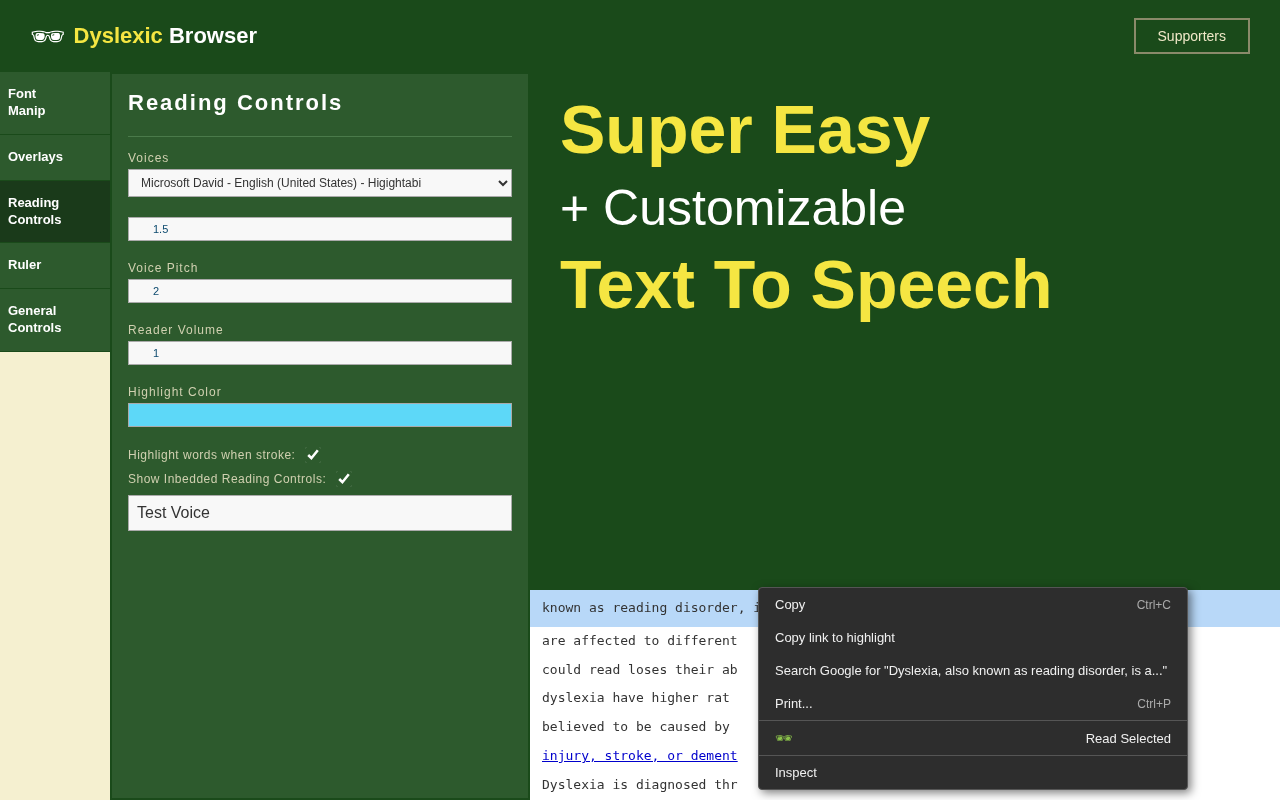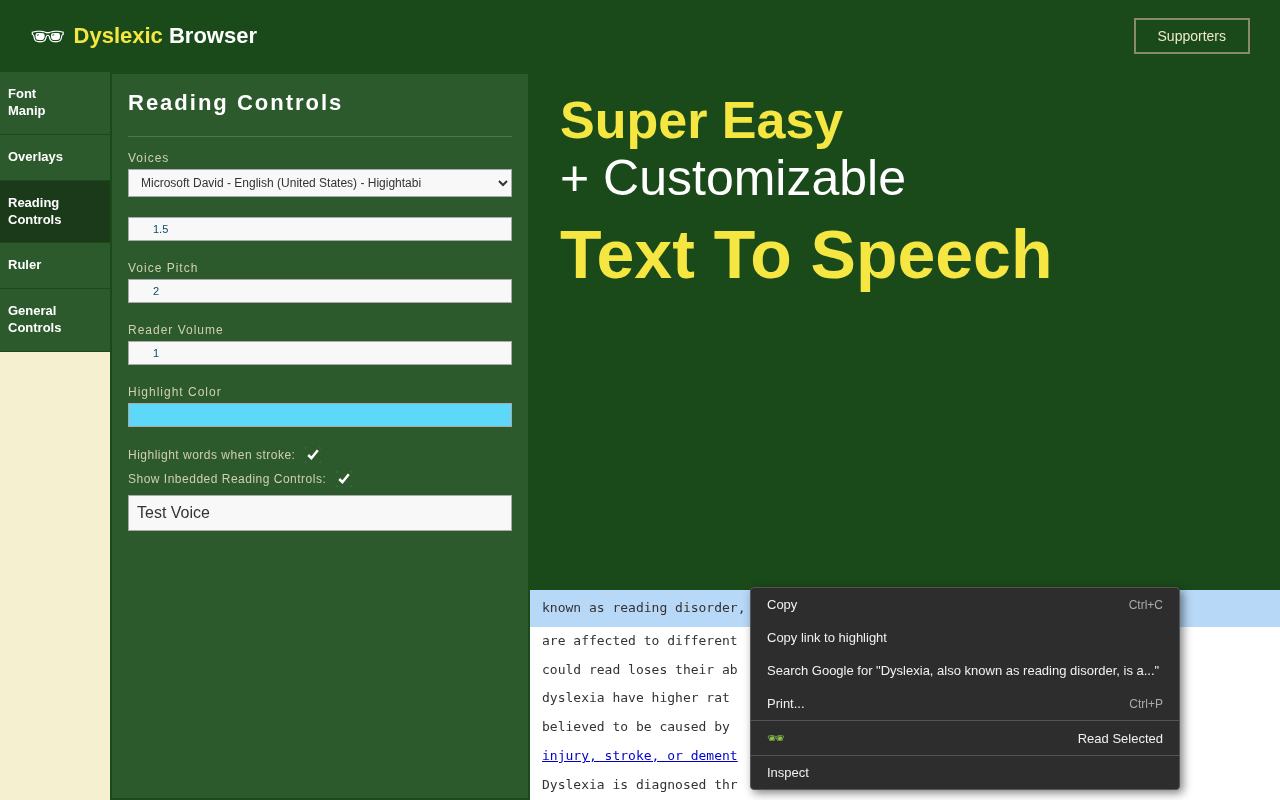--- a/index.html
+++ b/index.html
@@ -174,24 +174,24 @@
       overflow: hidden;
     }
 
     .promo-text-container {
       padding: 20px 30px;
       position: relative;
       z-index: 10;
     }
     .promo-line1 {
       color: #f5e642;
-      font-size: 52px;
+      font-size: 68px;
       font-weight: bold;
       line-height: 1.1;
-      margin-bottom: 0px;
+      margin-bottom: 12px;
     }
     .promo-line2 {
       color: #ffffff;
       font-size: 50px;
       font-weight: normal;
       margin-bottom: 10px;
     }
     .promo-line3 {
       color: #f5e642;
       font-size: 68px;
@@ -229,21 +229,21 @@
     }
     .web-text-normal span.link {
       color: #0000cc;
       text-decoration: underline;
     }
 
     
     .context-menu {
       position: absolute;
       bottom: 10px;
-      left: 220px;
+      left: 228px;
       width: 430px;
       background: #2d2d2d;
       border: 1px solid #555;
       border-radius: 4px;
       overflow: hidden;
       z-index: 100;
       box-shadow: 3px 3px 10px rgba(0,0,0,0.5);
     }
     .context-menu-item {
       display: flex;

